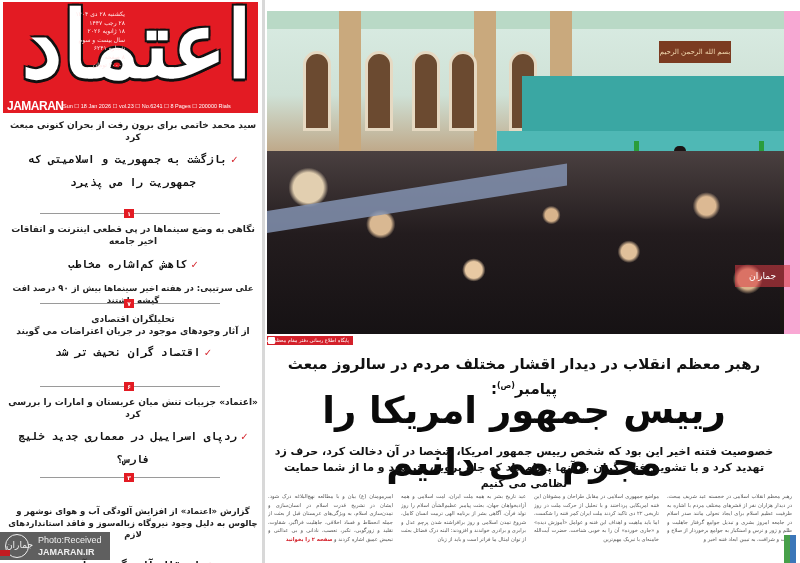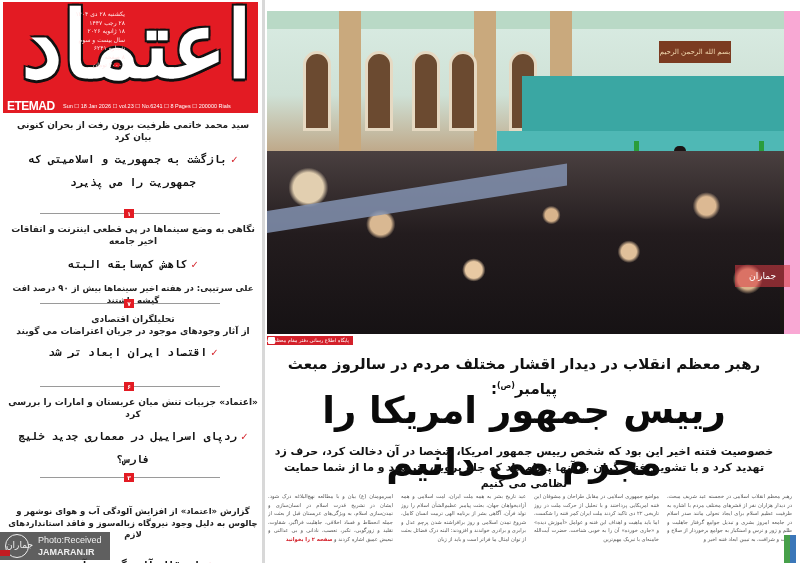--- a/index.html
+++ b/index.html
@@ -88,50 +88,50 @@
       <div>یکشنبه ۲۸ دی ۱۴۰۴</div>
       <div>۲۸ رجب ۱۴۴۷</div>
       <div>۱۸ ژانویه ۲۰۲۶</div>
       <div>سال بیست و سوم</div>
       <div>شماره ۶۲۴۱</div>
       <div>۸ صفحه</div>
       <div>۲۰۰۰۰ تومان</div>
     </div>
   </div>
   <div class="brand-bar">
-    <span class="brand-latin">ETEMAD</span>
+    <span class="brand-latin">JAMARAN</span>
     <span class="brand-meta">Sun ☐ 18 Jan 2026 ☐ vol.23 ☐ No.6241 ☐ 8 Pages ☐ 200000 Rials</span>
   </div>
 
   <div class="story" style="top:119px;">
-    <div class="kicker">سید محمد خاتمی ظرفیت برون رفت از بحران کنونی بیان کرد</div>
+    <div class="kicker">سید محمد خاتمی برای برون رفت از بحران کنونی مبعث کرد</div>
     <div class="headline" style="margin-top:6px;">
       <span class="check">✓</span><span>بازگشت به جمهوریت و اسلامیتی که جمهوریت را می پذیرد</span>
     </div>
   </div>
   <div class="divider" style="top:213px;">
     <span class="badge">۱</span>
   </div>
 
   <div class="story" style="top:223px;">
     <div class="kicker">نگاهی به وضع سینماها در پی قطعی اینترنت و اتفاقات اخیر جامعه</div>
     <div class="headline" style="margin-top:7px;">
-      <span class="check">✓</span><span>کاهش کم‌سابقه البته</span>
+      <span class="check">✓</span><span>کاهش کم‌اشاره مخاطب</span>
     </div>
     <div class="sub" style="margin-top:5px;">علی سرتیپی: در هفته اخیر سینماها بیش از ۹۰ درصد افت گیشه داشتند</div>
   </div>
   <div class="divider" style="top:303px;">
     <span class="badge">۷</span>
   </div>
 
   <div class="story" style="top:313px;">
     <div class="kicker">تحلیلگران اقتصادی</div>
     <div class="kicker">از آثار وجود‌های موجود در جریان اعتراضات می گویند</div>
     <div class="headline" style="margin-top:5px;">
-      <span class="check">✓</span><span>اقتصاد ایران ابعاد تر شد</span>
+      <span class="check">✓</span><span>اقتصاد گران نحیف تر شد</span>
     </div>
   </div>
   <div class="divider" style="top:386px;">
     <span class="badge">۶</span>
   </div>
 
   <div class="story" style="top:396px;">
     <div class="kicker">«اعتماد» جزییات تنش میان عربستان و امارات را بررسی کرد</div>
     <div class="headline" style="margin-top:6px;">
       <span class="check">✓</span><span>ردپای اسراییل در معماری جدید خلیج فارس؟</span>

